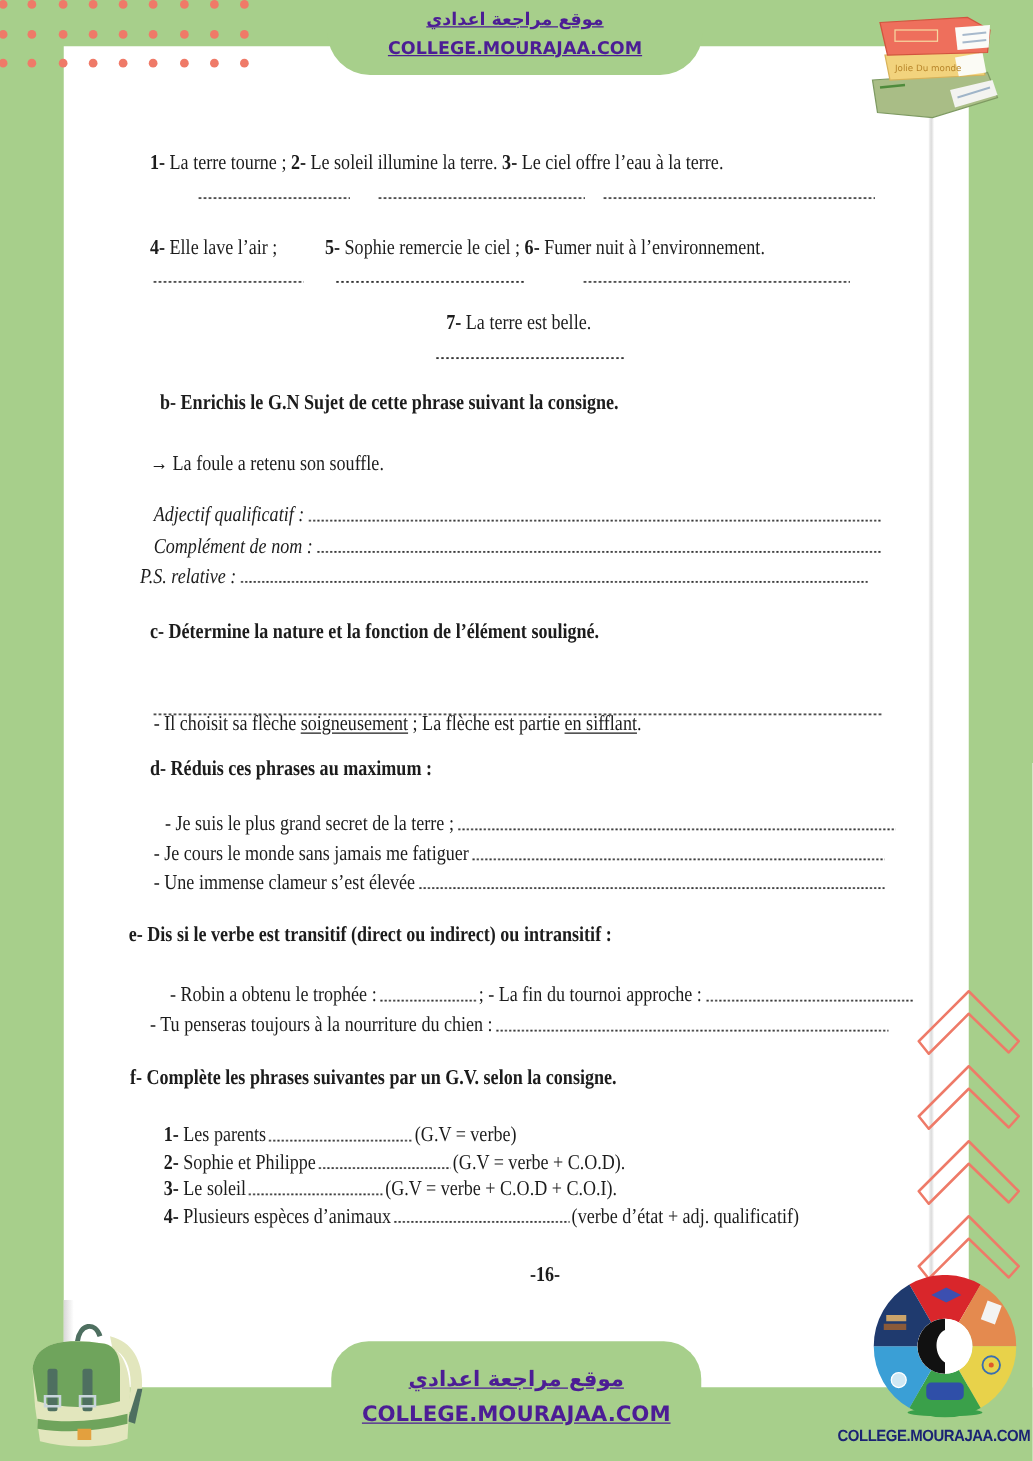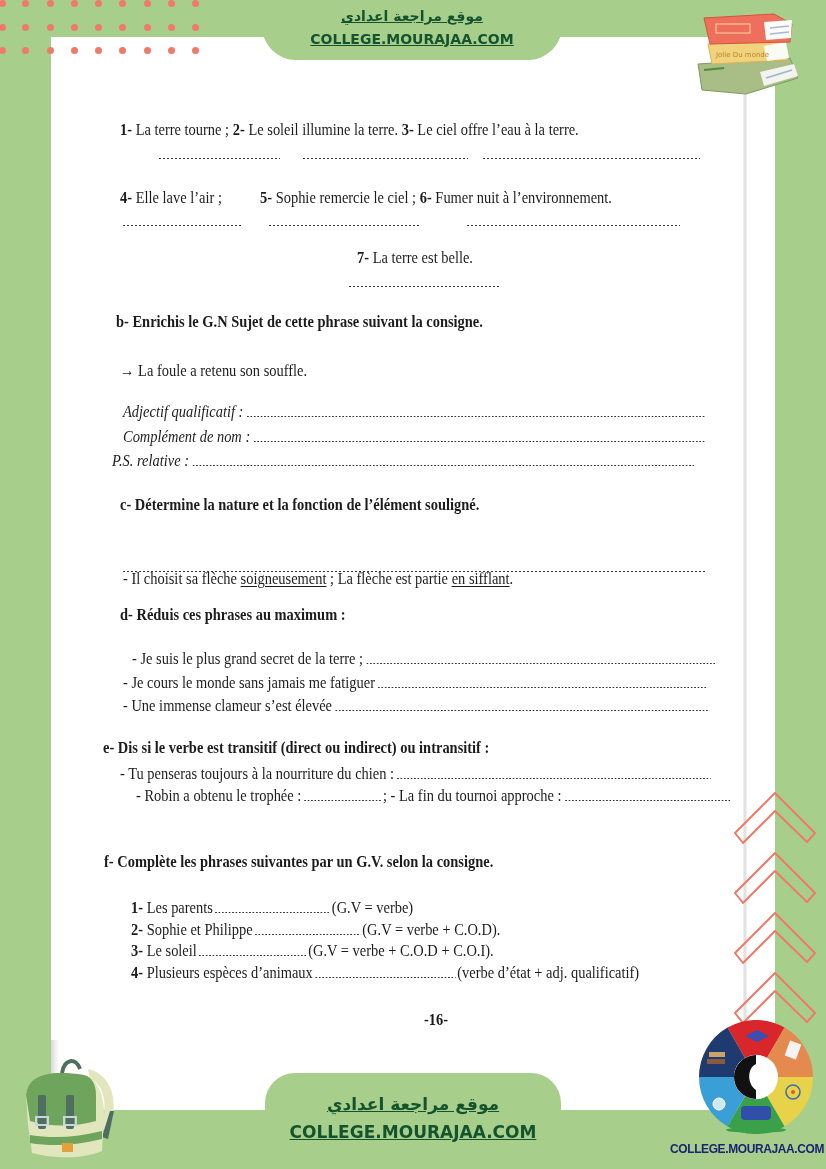--- a/index.html
+++ b/index.html
@@ -4,21 +4,21 @@
 <style>
   html, body { margin:0; padding:0; }
   body { width:826px; height:1169px; position:relative; overflow:hidden; background:#a7cf8b; font-family:"Liberation Serif", serif; }
   .page { position:absolute; left:51px; top:37px; width:724px; height:1073px; background:#ffffff; }
   .scan-edge { position:absolute; left:743px; top:92px; width:4px; height:960px; background:linear-gradient(to right,#f4f4f4,#dcdcdc,#f6f6f6); }
   .scan-left { position:absolute; left:51px; top:1040px; width:8px; height:70px; background:linear-gradient(to right,#d8d8d8,#ffffff); }
 
   .tab-top { position:absolute; left:262px; top:0; width:300px; height:60px; background:#a7cf8b; border-radius:0 0 34px 34px; }
   .tab-bottom { position:absolute; left:265px; top:1073px; width:296px; height:45px; background:#a7cf8b; border-radius:30px 30px 0 0; }
   .band-bottom { position:absolute; left:0; top:1110px; width:826px; height:59px; background:#a7cf8b; }
-  .brand { position:absolute; text-align:center; color:#14532d; text-decoration:underline; font-family:"DejaVu Sans", sans-serif; font-weight:bold; white-space:nowrap; cursor:pointer; }
+  .brand { position:absolute; text-align:center; color:#4c1d95; text-decoration:underline; font-family:"DejaVu Sans", sans-serif; font-weight:bold; white-space:nowrap; cursor:pointer; }
 
   .dot { position:absolute; width:7px; height:7px; border-radius:50%; background:#ef7a68; }
 
   .row { position:absolute; height:22px; }
   .row > .in { width:calc(100% / 0.85); transform:scaleX(0.85); transform-origin:0 0; display:flex; align-items:baseline; white-space:nowrap; font-size:17px; line-height:22px; color:#1c1c1c; }
   .b { font-weight:bold; }
   .it { font-style:italic; }
   .u { text-decoration:underline; text-underline-offset:2px; }
   .fill { flex:1; height:3px; margin:0 1px 0 3px; align-self:flex-end; margin-bottom:5px;
           background-image:radial-gradient(circle, #333 0.8px, transparent 1.1px); background-size:4px 3px; background-repeat:repeat-x; }
@@ -167,21 +167,21 @@
 <div class="blank" style="left:466px;top:224px;width:214px"></div>
 
 <div class="row" style="left:357px;top:247px;width:140px">
   <div class="in">
     <span class="b">7-</span>
     <span style="white-space:pre"> La terre est belle.</span>
   </div>
 </div>
 <div class="blank" style="left:348px;top:285px;width:152px"></div>
 
-<div class="row" style="left:116px;top:311px;width:470px">
+<div class="row" style="left:128px;top:311px;width:470px">
   <div class="in">
       <span class="b">b- Enrichis le G.N Sujet de cette phrase suivant la consigne.</span>
     </div>
 </div>
 <div class="row" style="left:120px;top:360px;width:240px">
   <div class="in">
     <span>→</span>
     <span style="white-space:pre"> La foule a retenu son souffle.</span>
   </div>
 </div>
@@ -250,21 +250,21 @@
     </div>
 </div>
 <div class="row" style="left:136px;top:785px;width:596px">
   <div class="in">
     <span>- Robin a obtenu le trophée :</span>
     <span class="fixfill" style="width:92px"></span>
     <span>; - La fin du tournoi approche :</span>
     <span class="fill"></span>
   </div>
 </div>
-<div class="row" style="left:120px;top:763px;width:592px">
+<div class="row" style="left:120px;top:809px;width:592px">
   <div class="in">
       <span>- Tu penseras toujours à la nourriture du chien :</span>
       <span class="fill"></span>
     </div>
 </div>
 
 <div class="row" style="left:104px;top:851px;width:480px">
   <div class="in">
       <span class="b">f- Complète les phrases suivantes par un G.V. selon la consigne.</span>
     </div>

